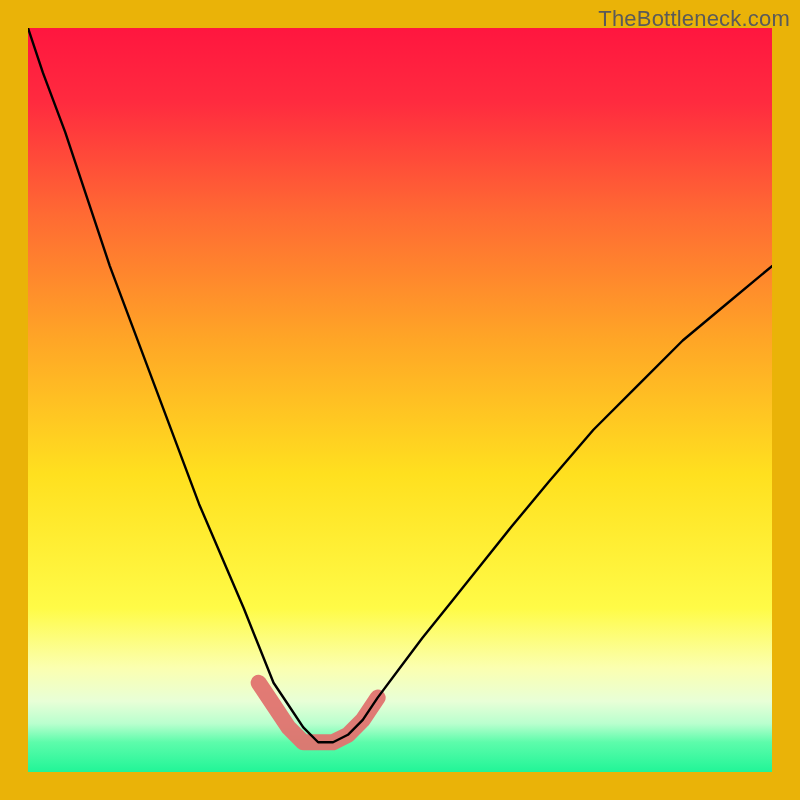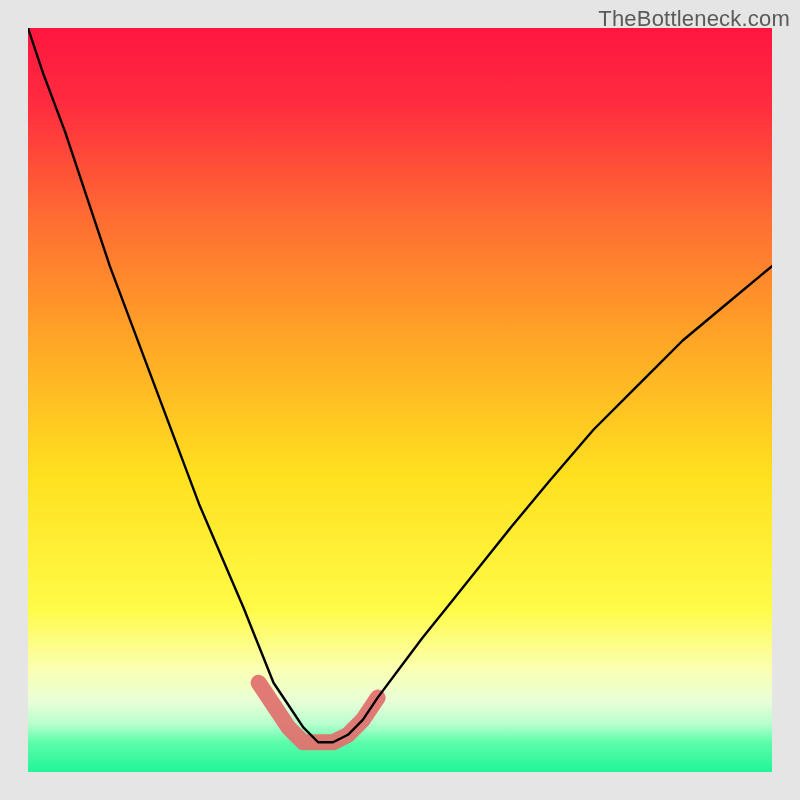--- a/index.html
+++ b/index.html
@@ -8,21 +8,21 @@
     width: 800px;
     height: 800px;
     background: #000;
     overflow: hidden;
     font-family: Arial, Helvetica, sans-serif;
   }
   .frame {
     position: absolute;
     top: 0; left: 0;
     width: 800px; height: 800px;
-    background: #e5e5e5;
+    background: #eab308;
   }
   .plot-area {
     position: absolute;
     left: 28px;
     top: 28px;
     width: 744px;
     height: 744px;
     overflow: hidden;
   }
   .watermark {

